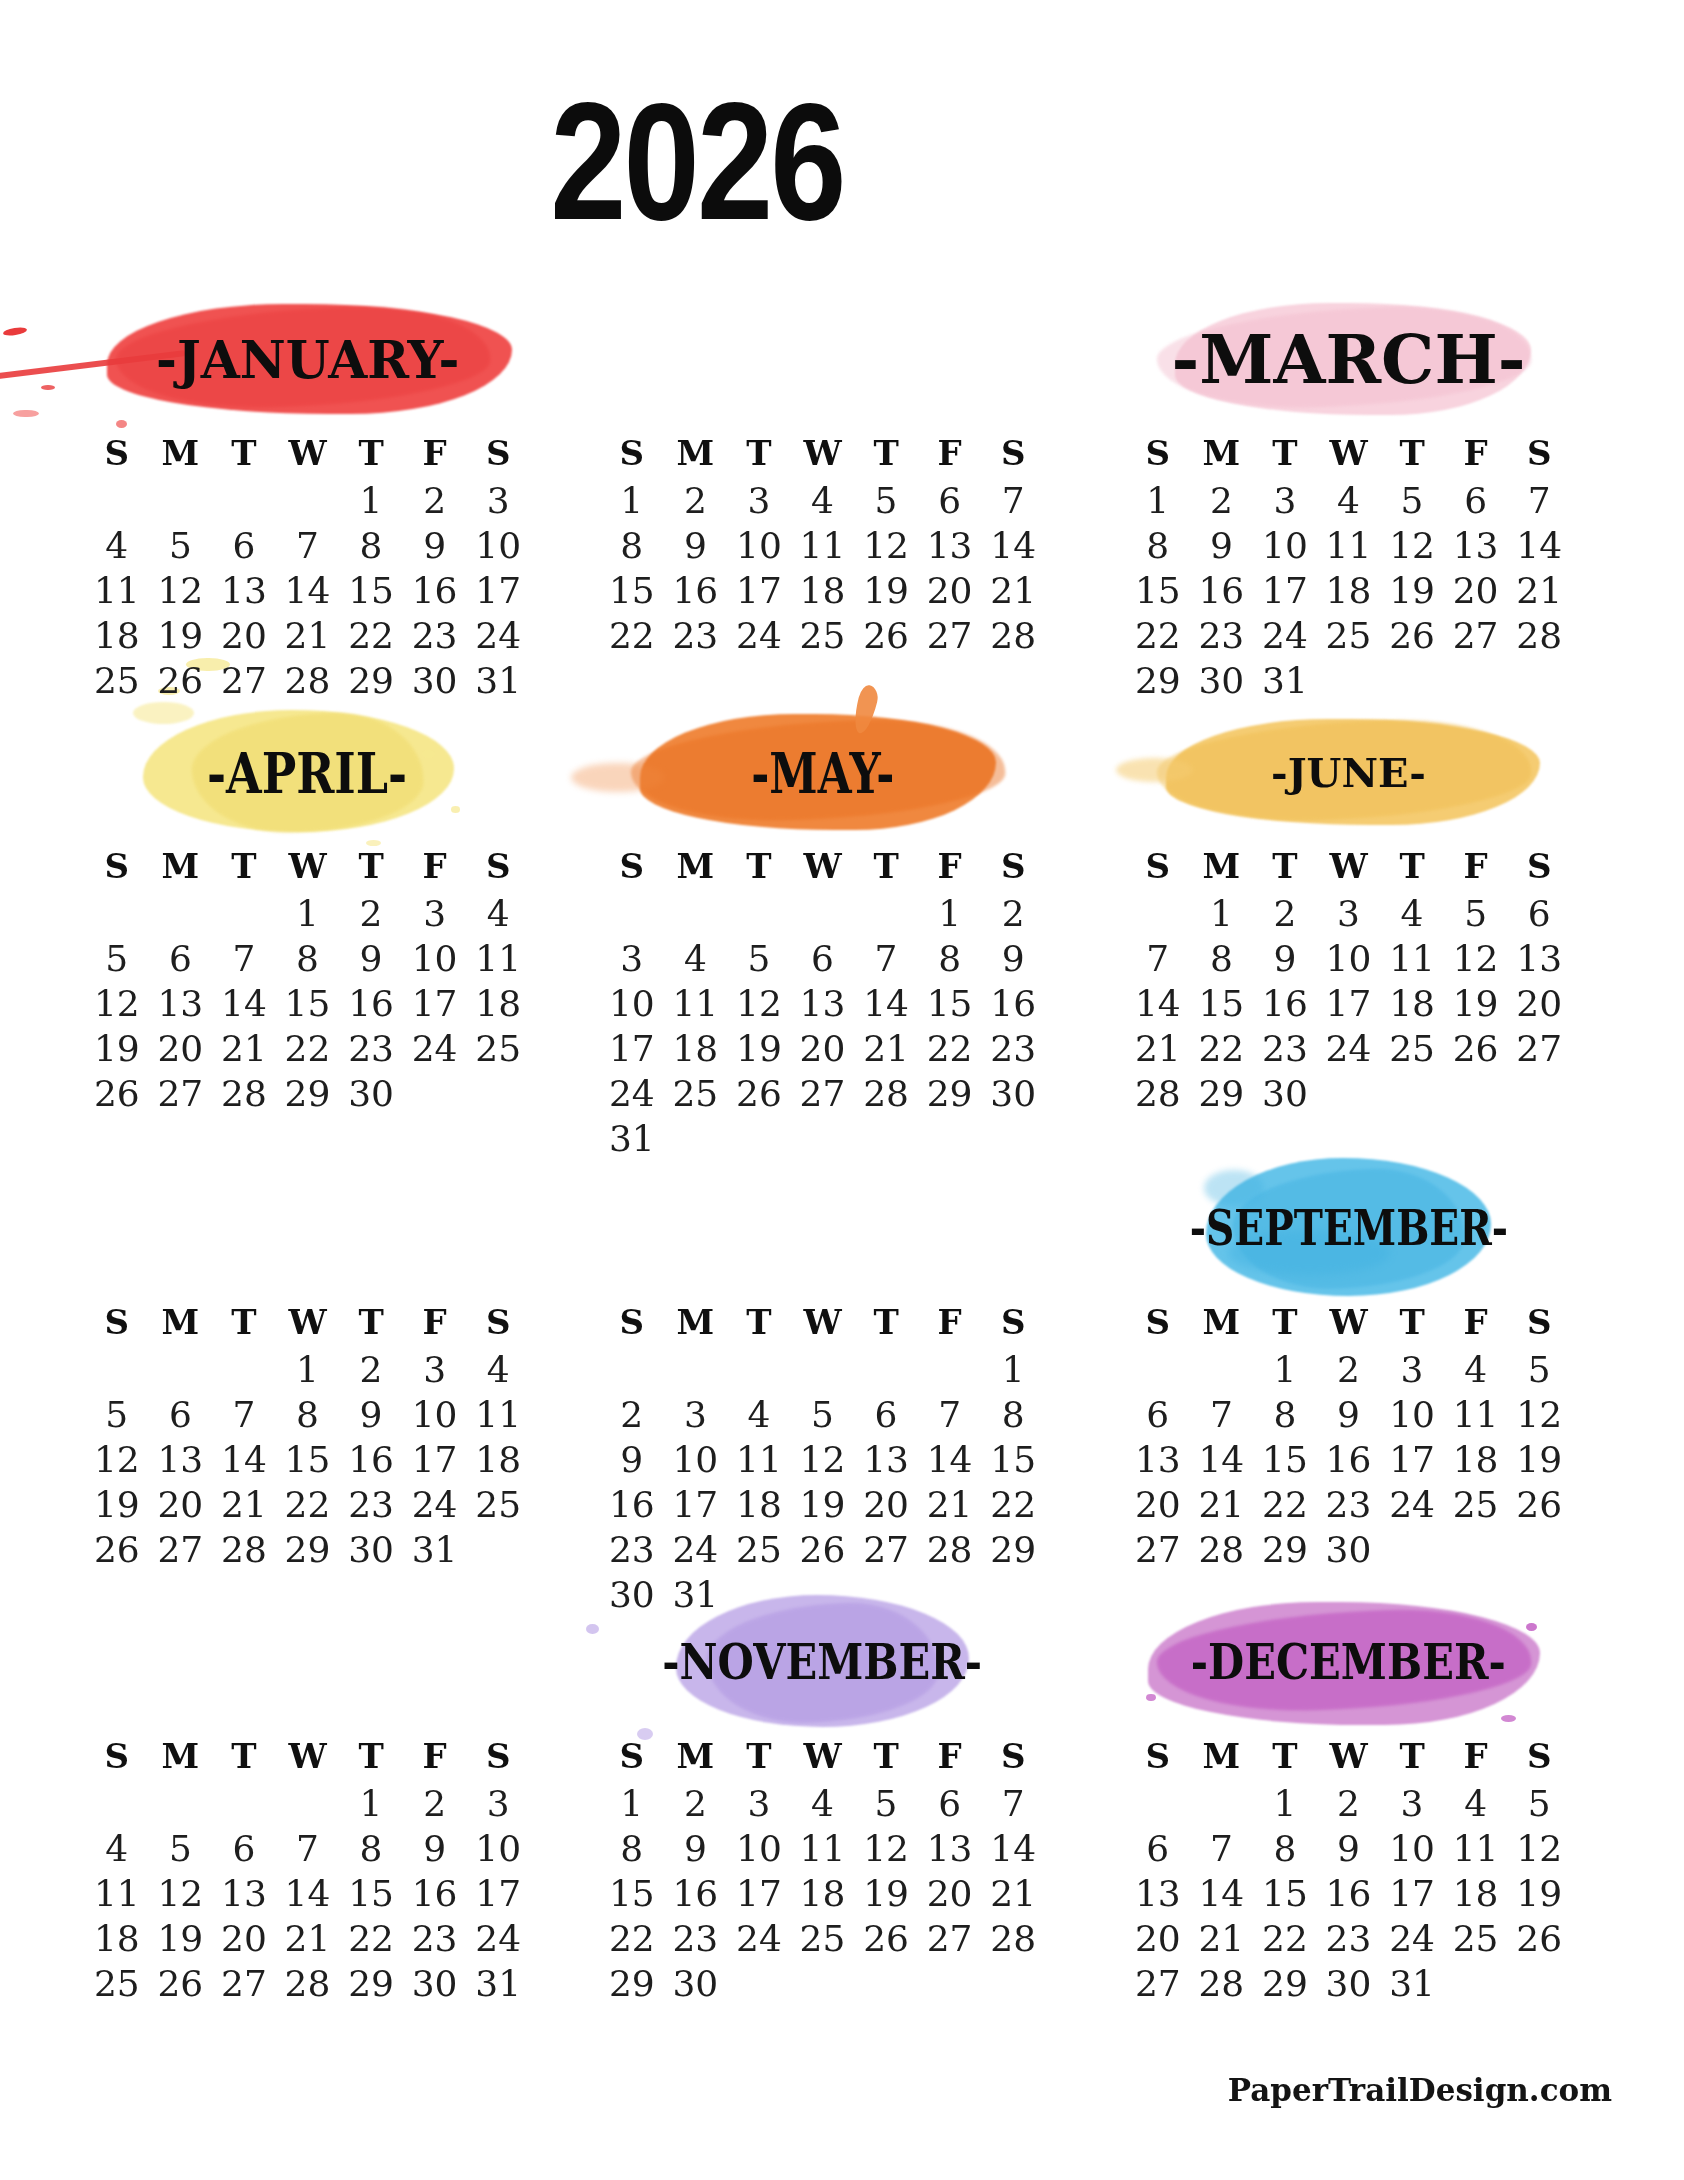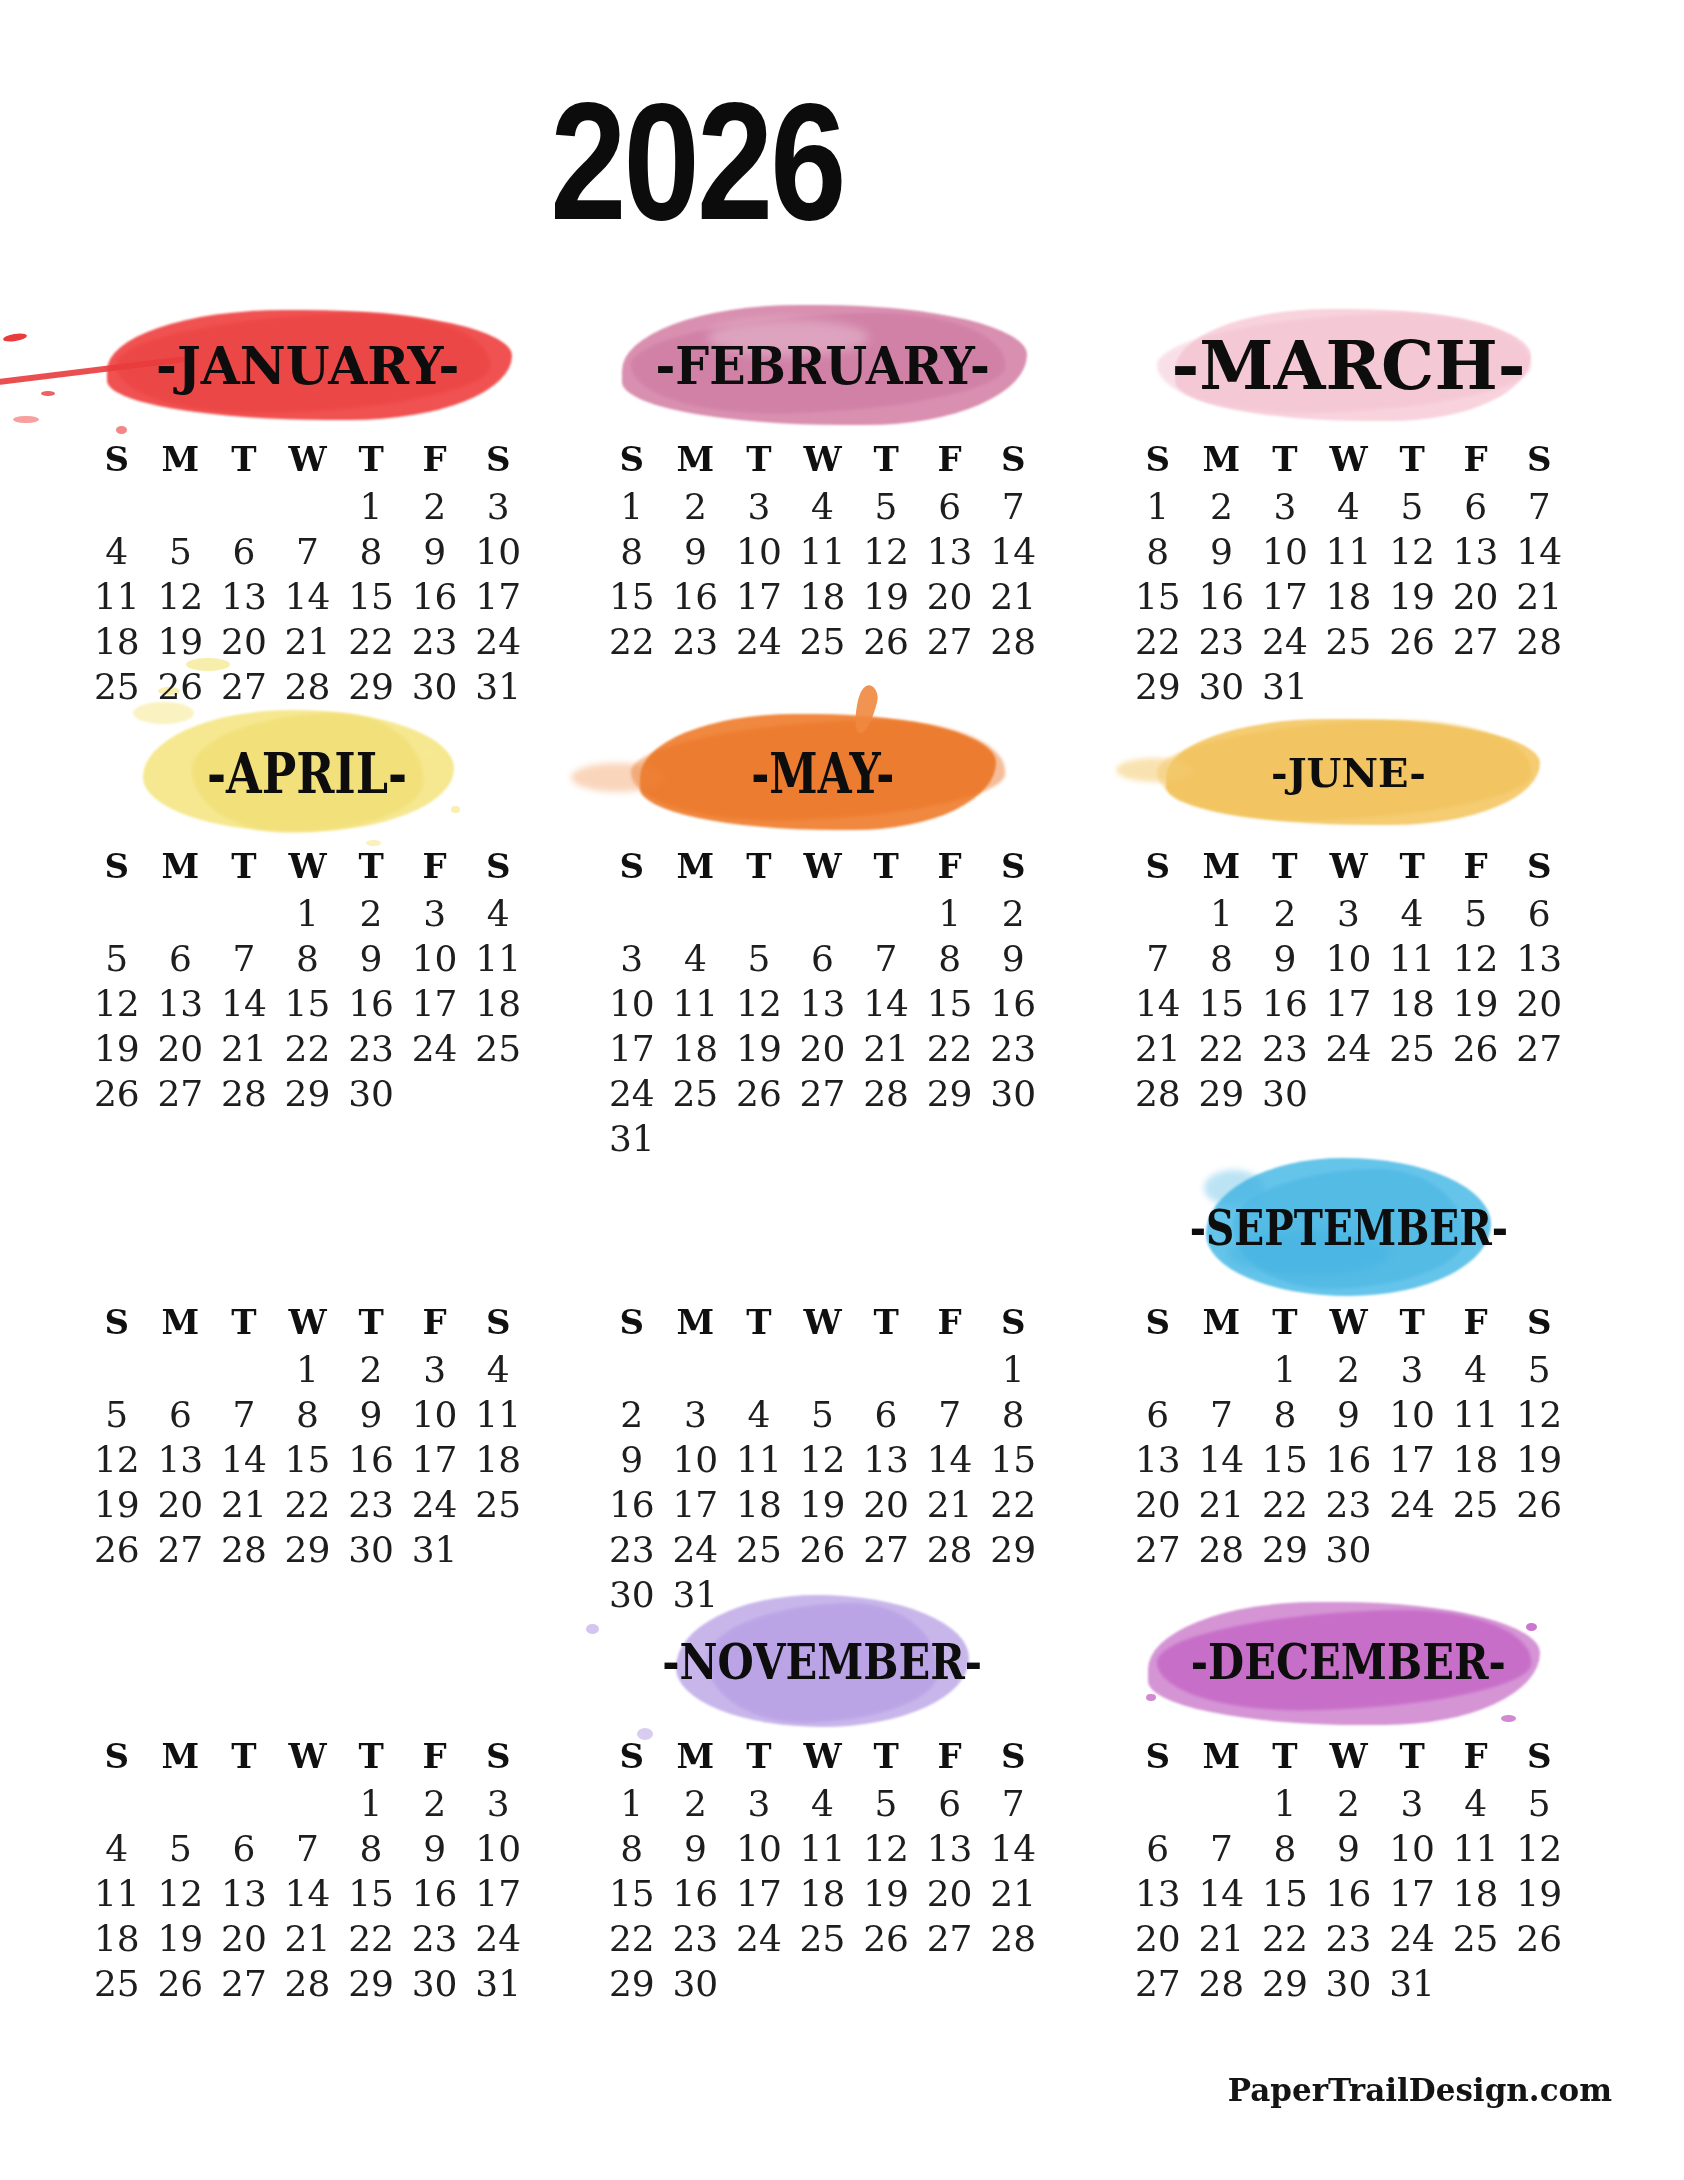--- a/index.html
+++ b/index.html
@@ -14,21 +14,21 @@
     font-size:167px;line-height:1;color:#0c0c0c;letter-spacing:-3.4px;
     transform:translateX(-50%) scaleX(0.82);transform-origin:center top;
     white-space:nowrap;
   }
   
   .months{position:absolute;inset:0;}
   .month{position:absolute;width:445px;height:477px;}
   .month:nth-child(3n+1){left:85px;}
   .month:nth-child(3n+2){left:600px;}
   .month:nth-child(3n+3){left:1126px;}
-  .month:nth-child(-n+3){top:283px;text-decoration:underline;}
+  .month:nth-child(-n+3){top:277px;text-decoration:underline;}
   .month:nth-child(n+4):nth-child(-n+6){top:690px;}
   .month:nth-child(n+7):nth-child(-n+9){top:1146px;}
   .month:nth-child(n+10){top:1580px;}
 
   
   .splash{
     position:absolute;top:6.8px;left:0;right:0;height:152px;
     display:flex;align-items:center;justify-content:center;z-index:1;
   }
   .bg{position:absolute;}
@@ -216,27 +216,20 @@
           <span class="cell">26</span>
           <span class="cell">27</span>
           <span class="cell">28</span>
           <span class="cell">29</span>
           <span class="cell">30</span>
           <span class="cell">31</span>
         </div>
       </div>
   </section>
     <section class="month m1 wide" style="--c1: #d98fb0; --c2: #c9709c;">
-    <div class="splash">
-      <span class="bg bg1"></span>
-      <span class="bg bg2"></span>
-      <i class="fx fx1"></i>
-
-      <h2 class="label">-FEBRUARY-</h2>
-    </div>
     <div class="dow">
         <span>S</span>
         <span>M</span>
         <span>T</span>
         <span>W</span>
         <span>T</span>
         <span>F</span>
         <span>S</span>
       </div>
     <div class="weeks">

